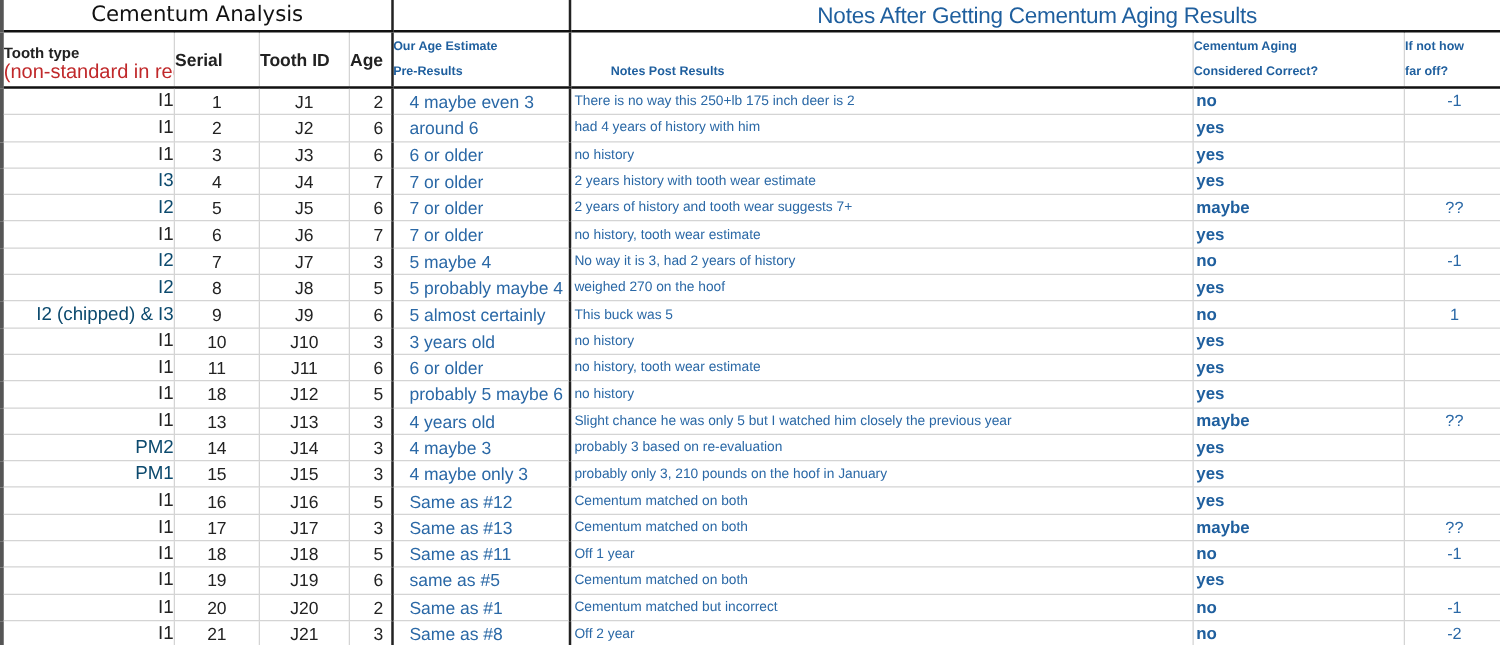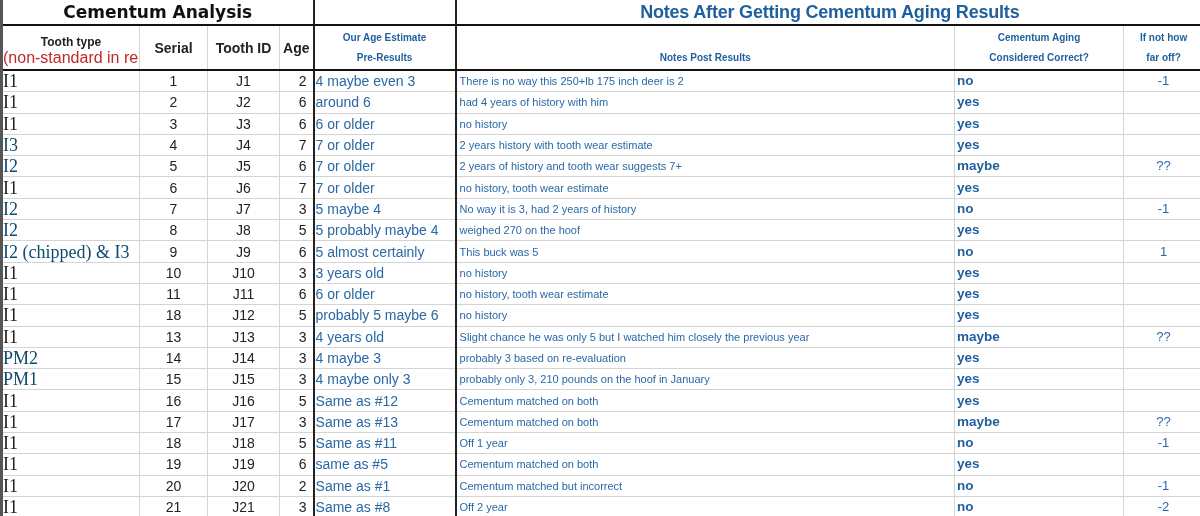--- a/index.html
+++ b/index.html
@@ -1,33 +1,33 @@
 <!DOCTYPE html>
 <html><head>
   <meta charset="utf-8">
   <style>
     html, body { margin: 0; padding: 0; background: #ffffff; }
     body { width: 1200px; height: 516px; overflow: hidden; position: relative; font-family: "Liberation Sans", sans-serif; }
     .sheet { position: absolute; left: 0; top: 0; width: 1200px; height: 516px; }
     table { border-collapse: collapse; table-layout: fixed; width: 1202px; position: absolute; left: 0; top: 0; }
     td { padding: 0; overflow: hidden; white-space: nowrap; border: 1px solid #d4d4d4; font-size: 14px; line-height: 20px; height: 20.3px; color: #222; }
-    .title-row td { height: 24px; border-bottom: 2px solid #111; border-top: none; font-weight: bold; }
+    .title-row td { height: 24px; border-bottom: 2px solid #111; border-top: none; font-weight: normal; }
     .title-left { font-family: "DejaVu Sans", sans-serif; font-size: 17px; color: #111; text-align: center; border-left: 2px solid #333 !important; }
     .title-right { font-size: 18px; color: #1f5f9e; text-align: center; letter-spacing: -0.2px; }
-    .hdr td { height: 42px; border-bottom: 2px solid #111; font-weight: bold; text-align: center; vertical-align: middle; line-height: 20px; }
+    .hdr td { height: 42px; border-bottom: 2px solid #111; font-weight: bold; vertical-align: middle; line-height: 20px; }
     .hdr .blk { color: #222; font-size: 14px; }
     .hdr .blu { color: #1f5f9e; font-size: 10px; }
     .hdr .sub { display: block; color: #c0282a; font-weight: normal; font-size: 16px; line-height: 14px; }
     .hdr .tt { font-size: 12px; line-height: 15px; }
-    .hdr .bottom { vertical-align: bottom; padding-bottom: 1px; }
-    .c-tooth { text-align: left; font-size: 18px; font-family: Liberation Serif, serif; }
+    .hdr .bottom { vertical-align: bottom; padding-bottom: 1px; padding-left: 32px; }
+    .c-tooth { text-align: right; font-size: 15px; }
     .c-tooth.red { color: #0c4a6e; }
     .c-num { text-align: center; font-size: 14px; }
     .c-age { text-align: right; padding-right: 6px; font-size: 14px; }
-    .c-pre { color: #2a68a6; padding-left: 1px; font-size: 14px; }
+    .c-pre { color: #2a68a6; padding-left: 13px; font-size: 14px; }
     .c-note { color: #2a68a6; padding-left: 3px; font-size: 11px; }
     .c-ok { color: #1f5f9e; font-weight: bold; padding-left: 2px; font-size: 13.5px; }
     .c-off { color: #2a68a6; text-align: center; font-size: 13px; }
     .thick-l { border-left: 2px solid #222 !important; }
     .left-edge { border-left: 3px solid #555 !important; }
   </style>
 </head>
 <body>
 
 <div class="sheet">

